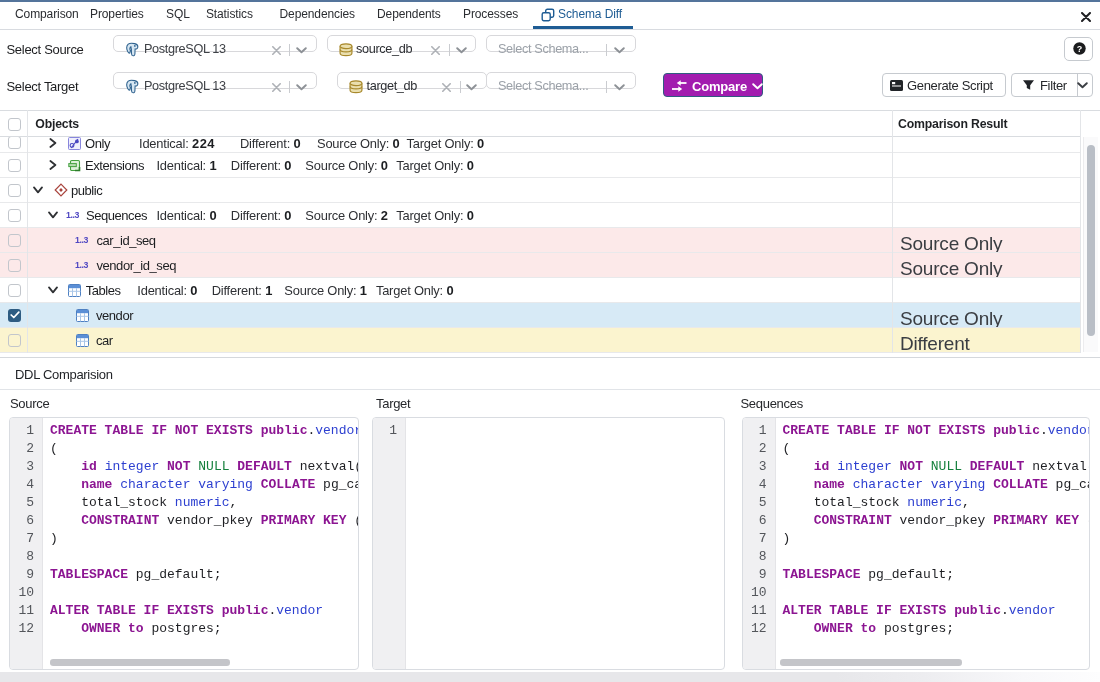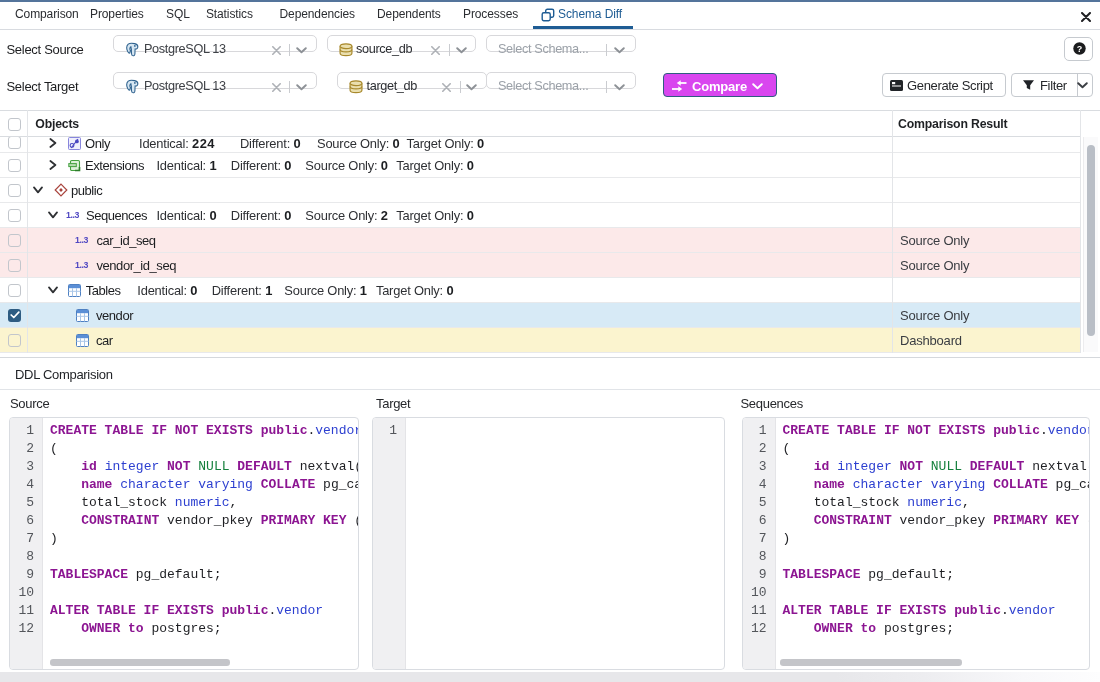--- a/index.html
+++ b/index.html
@@ -8,21 +8,21 @@
 .lineh{position:absolute;height:1px;background:#dfe2e6;}
 .linev{position:absolute;width:1px;background:#e3e5e8;z-index:6;}
 .tab{position:absolute;top:7px;font-size:12px;letter-spacing:-0.1px;color:#2b2d31;}
 .cb{position:absolute;width:13px;height:13px;border:1.5px solid #c2c6cc;border-radius:3px;background:transparent;}
 .combo{position:absolute;height:17px;border:1px solid #d8d8db;border-radius:5px;background:#fff;}
 .ctext{position:absolute;top:5.5px;font-size:12.7px;letter-spacing:-0.35px;color:#3e4146;}
 .btn{position:absolute;height:24px;border:1px solid #c6cacf;border-radius:4px;background:#fff;}
 .rowtxt{font-size:13px;letter-spacing:-0.45px;color:#1c1e21;}
 .cnt{position:absolute;font-size:12.9px;letter-spacing:-0.2px;color:#2e3034;}
 .cnt b{font-weight:700;color:#1c1e21;}
-.cmptxt{position:absolute;left:900px;font-size:13px;letter-spacing:-0.2px;color:#3a3d42;}
+.cmptxt{position:absolute;left:900px;font-size:19px;letter-spacing:-0.2px;color:#3a3d42;}
 .ed{position:absolute;top:417px;height:253px;border:1px solid #d9dce1;border-radius:4px;background:#fff;overflow:hidden;}
 .gut{position:absolute;left:0;top:0;bottom:0;width:33px;background:#f0f0f2;border-right:1px solid #e4e4e7;}
 .lnum{position:absolute;left:0;width:24px;text-align:right;font-family:"Liberation Mono",monospace;font-size:13px;color:#53565b;line-height:18px;}
 .code{position:absolute;left:40px;top:4px;font-family:"Liberation Mono",monospace;font-size:13px;line-height:18px;white-space:pre;color:#1e1f23;}
 .kw{color:#8c1592;font-weight:bold;}
 .ty{color:#2c3fd0;}
 .nul{color:#15803d;text-align:right;}
 .edlabel{position:absolute;top:396px;font-size:13px;letter-spacing:-0.3px;color:#26282c;}
 .hthumb{position:absolute;top:659px;height:6.5px;border-radius:3.2px;background:#c4c5c9;}
 </style></head>
@@ -113,21 +113,21 @@
 <path d="M1.2 1.2 L5.5 5.3 L9.8 1.2" stroke="#8d9196" stroke-width="1.9" fill="none" stroke-linecap="round" stroke-linejoin="round"></path>
     </svg>
   </div>
 <div class="combo" style="left:486px;top:72px;width:150px;">
     <span class="ctext" style="left:11px;color:#9ba1a8;">Select Schema...</span>
     <div class="abs" style="right:28px;top:7.5px;width:1px;height:12px;background:#caccd0;"></div>
     <svg class="abs" style="right:10px;top:11px;" width="11" height="7" viewBox="0 0 11 7">
 <path d="M1.2 1.2 L5.5 5.3 L9.8 1.2" stroke="#8d9196" stroke-width="1.9" fill="none" stroke-linecap="round" stroke-linejoin="round"></path>
     </svg>
   </div>
-<div class="abs" style="left:663px;top:73px;width:114px;height:24px;background:#d946ef;border:1px solid #2f5c80;border-radius:4px;">
+<div class="abs" style="left:663px;top:73px;width:100px;height:24px;background:#a21caf;border:1px solid #2f5c80;border-radius:4px;">
 <svg class="abs" style="left:7px;top:5.5px;" width="17" height="12" viewBox="0 0 17 12">
 <path d="M8.2 3 H15.5" stroke="#fff" stroke-width="1.8"></path>
 <path d="M9.7 0.2 L5.8 3 L9.7 5.8 Z" fill="#fff"></path>
 <path d="M1 9 H8.8" stroke="#fff" stroke-width="1.8"></path>
 <path d="M7.3 6.2 L11.2 9 L7.3 11.8 Z" fill="#fff"></path>
     </svg>
 <span class="abs" style="left:28px;top:4.5px;font-size:13px;font-weight:600;letter-spacing:-0.2px;color:#fff;">Compare</span>
 <svg class="abs" style="left:88px;top:9px;" width="11" height="7" viewBox="0 0 11 7">
 <path d="M1.2 1.2 L5.5 5.3 L9.8 1.2" stroke="#fff" stroke-width="1.9" fill="none" stroke-linecap="round" stroke-linejoin="round"></path>
     </svg>
@@ -263,21 +263,21 @@
     <span class="cmptxt" style="top:5.5px;">Source Only</span>
 </div>
 <div class="abs" style="left:0;top:327.5px;width:1080px;height:25px;background:#fbf4cf;border-bottom:1px solid #e8e9eb;overflow:hidden;">
 <div class="cb" style="left:8px;top:6px;"></div>
     <svg class="abs" style="left:76px;top:6px;" width="13" height="13" viewBox="0 0 13 13">
 <rect x="0.5" y="0.5" width="12" height="12" rx="1" fill="#fff" stroke="#4e80c2"></rect>
 <rect x="1" y="1" width="11" height="3.2" fill="#5b8fd6"></rect>
 <path d="M0.5 7.3 H12.5 M4.5 4.2 V12.5 M8.5 4.2 V12.5" stroke="#a9c6e8" stroke-width="1"></path>
     </svg>
     <span class="abs rowtxt" style="left:96px;top:5px;">car</span>
-    <span class="cmptxt" style="top:5.5px;">Dashboard</span>
+    <span class="cmptxt" style="top:5.5px;">Different</span>
 </div>
 <div class="abs" style="left:1082.5px;top:137px;width:15px;height:215px;background:#fafafb;border-left:1px solid #ececee;"></div>
 <div class="abs" style="left:1086.5px;top:145px;width:8.5px;height:191px;border-radius:4.5px;background:#b9bec6;"></div>
 <div class="lineh" style="left:0;top:357px;width:1100px;background:#d5d8dc;"></div>
 <span class="abs" style="left:15px;top:366.5px;font-size:13px;letter-spacing:-0.3px;color:#232529;">DDL Comparision</span>
 <div class="lineh" style="left:0;top:388.5px;width:1100px;background:#e1e4e8;"></div>
 <span class="edlabel" style="left:10px;">Source</span>
 <span class="edlabel" style="left:376px;">Target</span>
 <span class="edlabel" style="left:740.5px;">Sequences</span>
 <div class="ed" style="left:9px;width:350px;">

